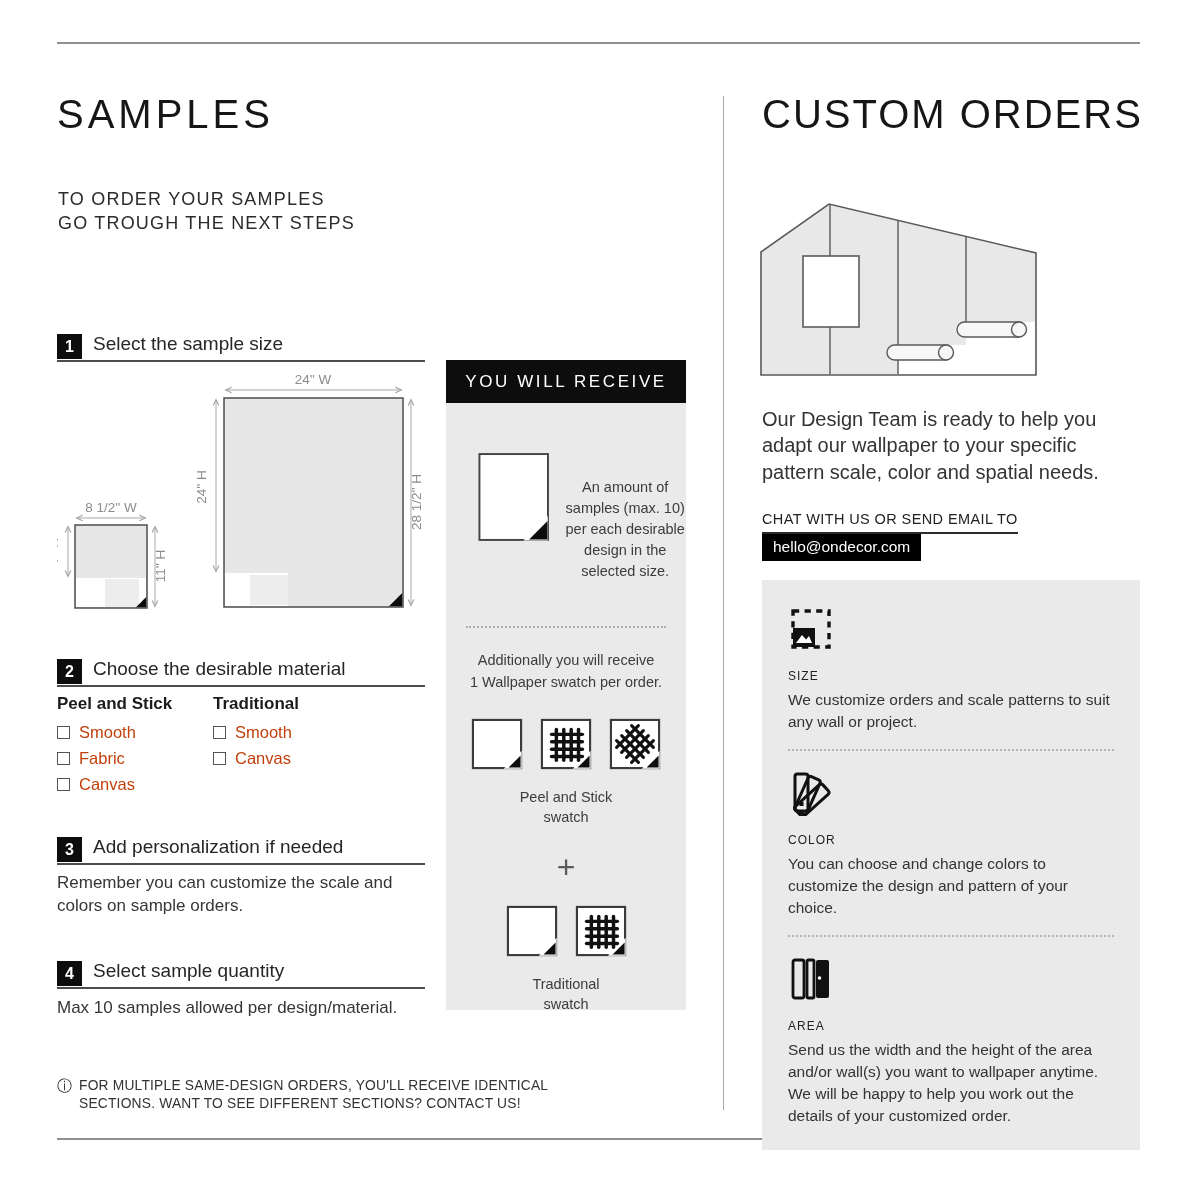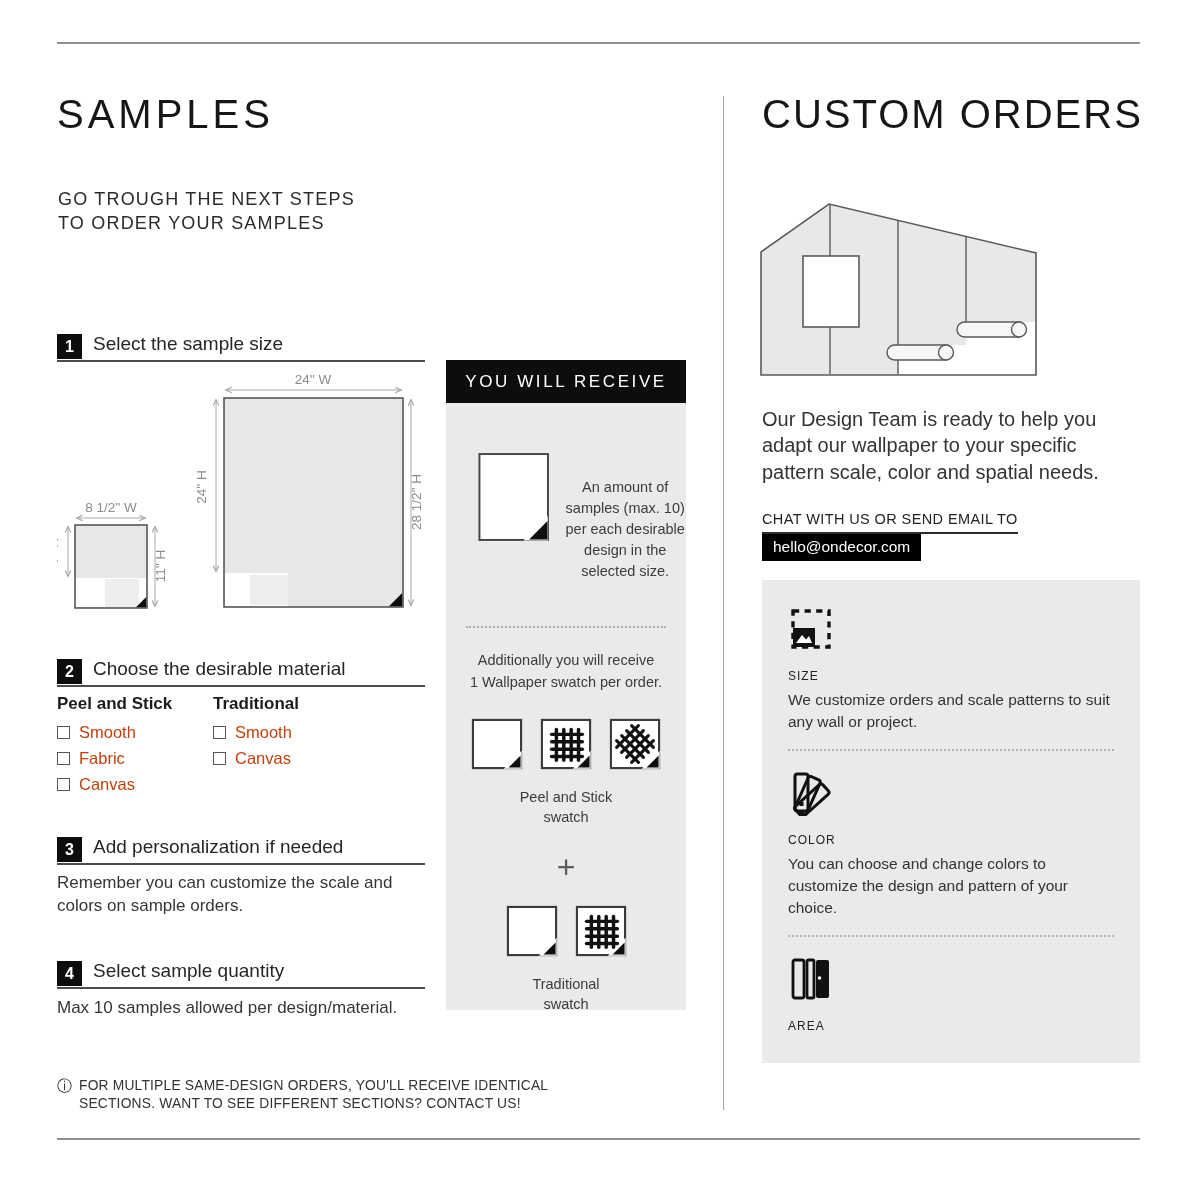--- a/index.html
+++ b/index.html
@@ -102,22 +102,22 @@
 
 <div class="page">
 
   <div class="rule" style="top:42px"></div>
   <div class="rule" style="top:1138px"></div>
   <div class="vdivider"></div>
 
   <div class="abs big-title" style="left:57px;top:92px">SAMPLES</div>
 
   <div class="abs subtitle" style="left:58px;top:188px">
+    <div>TO ORDER YOUR SAMPLES</div>
     <div>GO TROUGH THE NEXT STEPS</div>
-    <div>TO ORDER YOUR SAMPLES</div>
   </div>
 
   <div class="step-header" style="top:333px">
     <span class="step-num">1</span>
     <span class="step-title">Select the sample size</span>
   </div>
 
   <svg class="abs" style="left:57px;top:368px" width="368" height="260" viewBox="57 368 368 260">
 
     <rect x="224" y="398" width="179" height="209" fill="#e7e7e7" stroke="#4d4d4d" stroke-width="1.5"></rect>
@@ -302,15 +302,16 @@
     
     <svg width="46" height="46" viewBox="0 0 46 46">
       <g fill="none" stroke="#111" stroke-width="2.8">
         <rect x="5" y="4" width="11" height="38" rx="2"></rect>
         <rect x="19" y="4" width="7" height="38" rx="1.5"></rect>
       </g>
       <rect x="28" y="4" width="13" height="38" rx="2" fill="#111"></rect>
       <circle cx="31.5" cy="22" r="1.8" fill="#fff"></circle>
     </svg>
     <div class="feat-name">AREA</div>
+    <div class="feat-text">Send us the width and the height of the area and/or wall(s) you want to wallpaper anytime. We will be happy to help you work out the details of your customized order.</div>
   </div>
 
 </div>
 
 </body></html>

